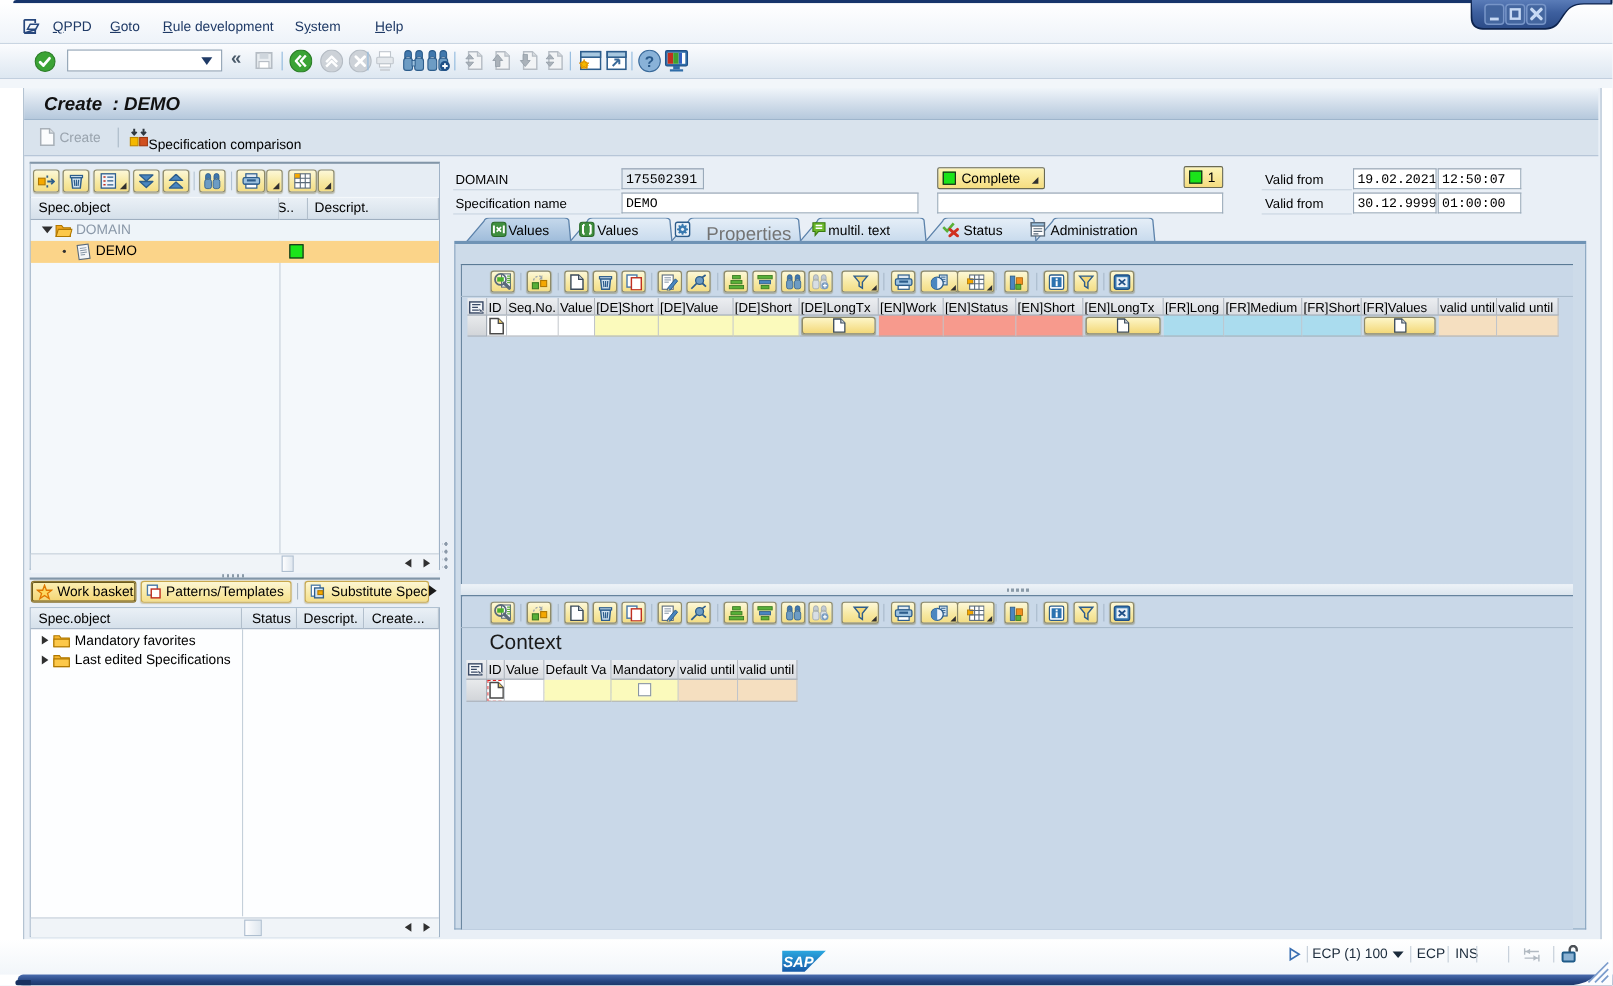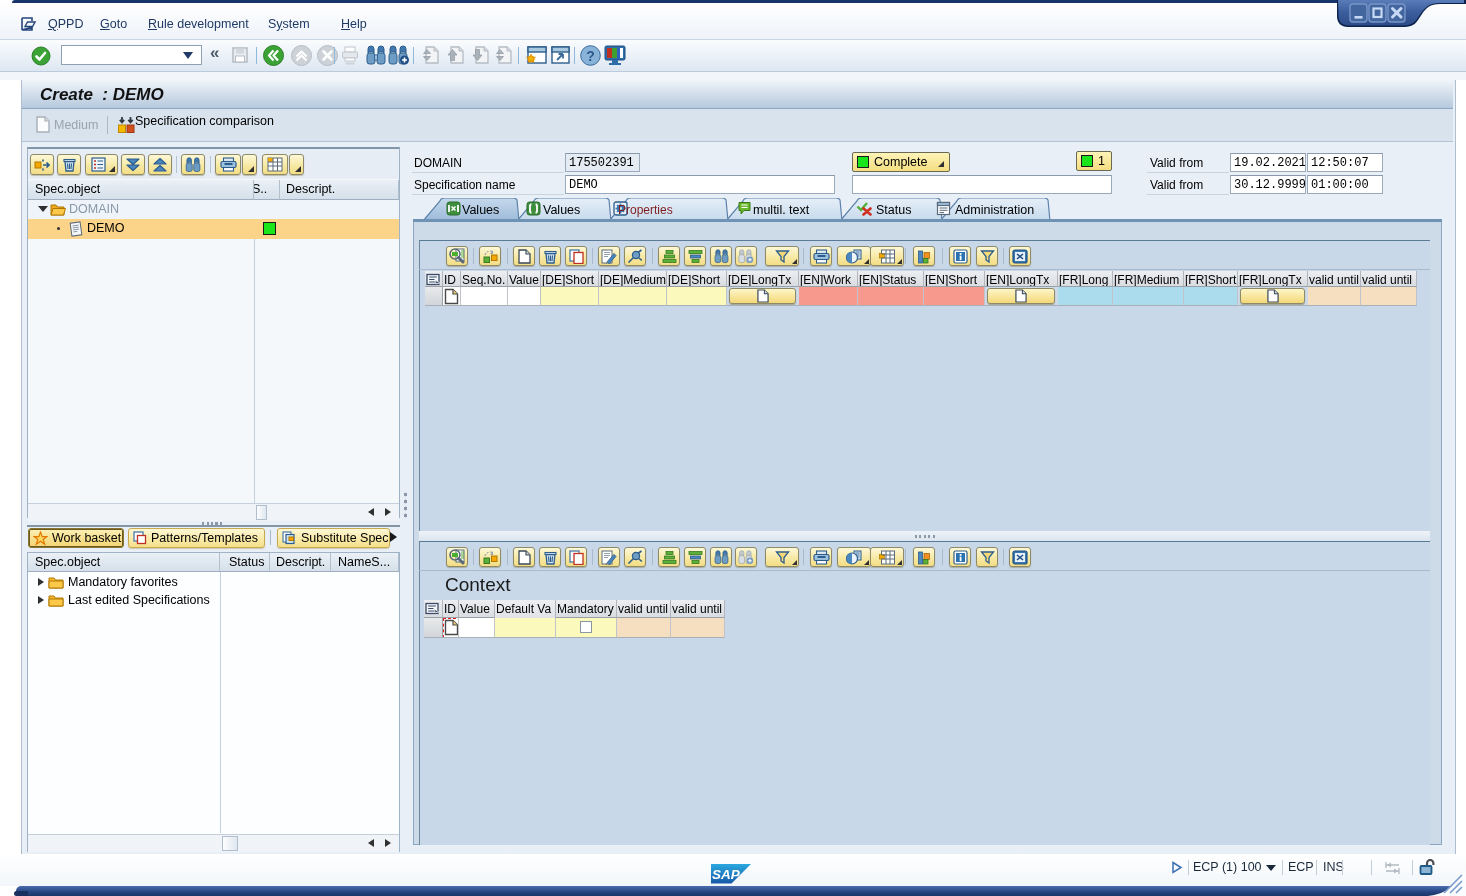--- a/index.html
+++ b/index.html
@@ -156,29 +156,29 @@
 
 <div class="abs" style="left:22px;top:80px;width:1431px;height:28px;background:linear-gradient(#f0f5fa,#cddae8 60%,#b6c9dd);border-bottom:1px solid #8fa9c5"></div>
 <div class="abs" style="left:40px;top:85px;font-size:17px;font-weight:bold;font-style:italic;color:#111">Create&nbsp; : DEMO</div>
 
 <div class="abs" style="left:22px;top:109px;width:1431px;height:32px;background:#d9e3ed;border-bottom:1px solid #b3c3d5"></div>
 <div class="abs" id="appbar" style="left:22px;top:109px;width:800px;height:32px">
 <svg class="abs" style="left:14px;top:7px" width="15" height="17" viewBox="0 0 15 17">
 <path d="M1 1 L9 1 L13 5 L13 16 L1 16 Z" fill="#fbfcfd" stroke="#a8b0b8" stroke-width="1.4"></path>
 <path d="M9 1 L9 5 L13 5" fill="#dde2e6" stroke="#a8b0b8" stroke-width="1.2"></path>
 </svg>
-<span class="abs" style="left:32px;top:9px;font-size:12.5px;color:#9aa4ae">Medium</span>
+<span class="abs" style="left:32px;top:9px;font-size:12.5px;color:#9aa4ae">Create</span>
 <div class="vsep" style="left:85px;top:7px;height:18px;background:#aab8c6"></div>
 <svg class="abs" style="left:95px;top:7px" width="18" height="18" viewBox="0 0 18 18">
 <rect x="1.5" y="9" width="7" height="7.5" fill="#f5b800" stroke="#c08800"></rect>
 <rect x="10" y="9" width="7" height="7.5" fill="#d05020" stroke="#a03810"></rect>
 <path d="M5 1 L5 6 M2.8 3.8 L5 6.3 L7.2 3.8" stroke="#303840" stroke-width="1.8" fill="none"></path>
 <path d="M13.5 1 L13.5 6 M11.3 3.8 L13.5 6.3 L15.7 3.8" stroke="#303840" stroke-width="1.8" fill="none"></path>
 </svg>
-<span class="abs" style="left:113px;top:5px;font-size:12.5px;color:#000">Specification comparison</span>
+<span class="abs" style="left:113px;top:15px;font-size:12.5px;color:#000">Specification comparison</span>
 </div>
 
 <div class="abs" id="lpanel" style="left:27px;top:147px;width:373px;height:371px;background:#f4f8fb;border:1px solid #9fb2c6;border-top:2px solid #8296a8;box-sizing:border-box">
 
 <div class="abs" style="left:0;top:0;width:371px;height:30px;background:#e6edf4"></div>
 <div class="ybtn" style="left:2px;top:5px;width:24px;height:21px">
       <svg width="16" height="14" viewBox="0 0 16 14">
 <rect x="1" y="4" width="6" height="6" fill="#f5a800" stroke="#b07800"></rect>
 <path d="M9 7 L15 7 M12.5 4.5 L15 7 L12.5 9.5 M9 1.5 L9 3.5 M9 10.5 L9 12.5" stroke="#2d5d8c" stroke-width="1.6" fill="none"></path>
 </svg>
@@ -298,21 +298,21 @@
 <rect x="7" y="6" width="4.5" height="3.5" fill="#f5a800" stroke="#b07800"></rect>
 </svg>
 Substitute Spec</div>
 <div class="abs" style="left:363px;top:6px;width:0;height:0;border-top:5px solid transparent;border-bottom:5px solid transparent;border-left:7px solid #1a1a1a"></div>
 
 <div class="abs" style="left:0;top:26px;width:373px;height:300px;background:#fdfeff;border:1px solid #9fb2c6;box-sizing:border-box"></div>
 
 <div class="hdrb" style="left:1px;top:27px;width:192px;height:19px;padding-left:7px">Spec.object</div>
 <div class="hdrb" style="left:193px;top:27px;width:50px;height:19px;padding-left:9px">Status</div>
 <div class="hdrb" style="left:243px;top:27px;width:61px;height:19px;padding-left:6px">Descript.</div>
-<div class="hdrb" style="left:304px;top:27px;width:68px;height:19px;padding-left:7px">NameS...</div>
+<div class="hdrb" style="left:304px;top:27px;width:68px;height:19px;padding-left:7px">Create...</div>
 <div class="abs" style="left:193px;top:46px;width:1px;height:261px;background:#c5d0da"></div>
 
 <div class="abs" style="left:11px;top:52px;width:0;height:0;border-top:4.5px solid transparent;border-bottom:4.5px solid transparent;border-left:6px solid #303030"></div>
 <svg class="abs" style="left:21px;top:49px" width="16" height="14" viewBox="0 0 16 14">
 <path d="M1 3 L6 3 L7.5 5 L15 5 L15 13 L1 13 Z" fill="#f8b830" stroke="#b07800"></path>
 <path d="M1 6 L15 6 L15 13 L1 13 Z" fill="#fcc84a" stroke="#b07800"></path>
 </svg>
 <span class="abs" style="left:41px;top:49px;font-size:12.5px;color:#000">Mandatory favorites</span>
 <div class="abs" style="left:11px;top:70px;width:0;height:0;border-top:4.5px solid transparent;border-bottom:4.5px solid transparent;border-left:6px solid #303030"></div>
 <svg class="abs" style="left:21px;top:67px" width="16" height="14" viewBox="0 0 16 14">
@@ -377,21 +377,21 @@
         <rect x="1" y="1" width="13" height="13" rx="2.5" fill="#3f8f3f" stroke="#2a6a2a"></rect>
         <path d="M4 3.5 L4 11.5 M11 3.5 L11 11.5 M4 3.5 L5.5 3.5 M4 11.5 L5.5 11.5 M11 3.5 L9.5 3.5 M11 11.5 L9.5 11.5" stroke="#fff" stroke-width="1.8"></path>
       </svg></div>
 <span class="abs" style="left:131px;top:57px;font-size:12.5px;color:#000">Values</span>
 <div class="abs" style="left:201px;top:55px;width:16px;height:16px"><svg width="15" height="15" viewBox="0 0 15 15">
         <rect x="1" y="1" width="13" height="13" rx="2" fill="#e8f0f8" stroke="#2d5d8c" stroke-width="1.3"></rect>
         <circle cx="7.5" cy="7.5" r="3.8" fill="#3a7ab0"></circle>
         <path d="M7.5 2.5 L7.5 12.5 M2.5 7.5 L12.5 7.5 M4 4 L11 11 M11 4 L4 11" stroke="#3a7ab0" stroke-width="1.6"></path>
         <circle cx="7.5" cy="7.5" r="1.4" fill="#e8f0f8"></circle>
       </svg></div>
-<span class="abs" style="left:206px;top:57px;font-size:12px;color:#7f1d1d">Properties</span>
+<span class="abs" style="left:230px;top:57px;font-size:17px;color:#737373">Properties</span>
 <div class="abs" style="left:325px;top:55px;width:16px;height:16px"><svg width="15" height="15" viewBox="0 0 15 15">
         <path d="M2 1.5 L13 1.5 L13 9.5 L7 9.5 L4 13 L4 9.5 L2 9.5 Z" fill="#6ab82a" stroke="#3a7a12"></path>
         <path d="M4.5 4 L10.5 4 M4.5 6.5 L10.5 6.5" stroke="#fff" stroke-width="1.2"></path>
       </svg></div>
 <span class="abs" style="left:341px;top:57px;font-size:12.5px;color:#000">multil. text</span>
 <div class="abs" style="left:444px;top:55px;width:16px;height:16px"><svg width="17" height="15" viewBox="0 0 17 15">
         <path d="M1.5 5.5 L5 9 L11 2" fill="none" stroke="#58b038" stroke-width="2.4"></path>
         <path d="M7.5 7.5 L14.5 13.5 M14.5 7.5 L7.5 13.5" stroke="#d03020" stroke-width="2.6" stroke-linecap="round"></path>
       </svg></div>
 <span class="abs" style="left:464px;top:57px;font-size:12.5px;color:#000">Status</span>
@@ -557,31 +557,31 @@
 <div class="abs" style="left:0;top:27px;width:1011px;height:1px;background:#a8bacb"></div>
 <div class="hdrcell" style="left:6px;top:29px;width:18px;height:16px;padding:2px 0 0 1px"><svg width="15" height="13" viewBox="0 0 15 13">
           <rect x="1" y="1.5" width="12" height="10" fill="#f4f7fa" stroke="#3a4a66" stroke-width="1.3"></rect>
           <path d="M3.2 4 L10.8 4 M3.2 6.5 L8.5 6.5 M3.2 9 L10.8 9" stroke="#3a4a66" stroke-width="1.1"></path>
           <path d="M9 7 L14 10.2 L10.2 10.8 Z" fill="#3a4a66" stroke="#fff" stroke-width=".6"></path>
         </svg></div>
 <div class="hdrcell" style="left:24px;top:29px;width:18px;height:16px">ID</div>
 <div class="hdrcell" style="left:42px;top:29px;width:47px;height:16px">Seq.No.</div>
 <div class="hdrcell" style="left:89px;top:29px;width:33px;height:16px">Value</div>
 <div class="hdrcell" style="left:122px;top:29px;width:58px;height:16px">[DE]Short</div>
-<div class="hdrcell" style="left:180px;top:29px;width:68px;height:16px">[DE]Medium</div>
+<div class="hdrcell" style="left:180px;top:29px;width:68px;height:16px">[DE]Value</div>
 <div class="hdrcell" style="left:248px;top:29px;width:60px;height:16px">[DE]Short</div>
 <div class="hdrcell" style="left:308px;top:29px;width:72px;height:16px">[DE]LongTx</div>
 <div class="hdrcell" style="left:380px;top:29px;width:59px;height:16px">[EN]Work</div>
 <div class="hdrcell" style="left:439px;top:29px;width:66px;height:16px">[EN]Status</div>
 <div class="hdrcell" style="left:505px;top:29px;width:61px;height:16px">[EN]Short</div>
 <div class="hdrcell" style="left:566px;top:29px;width:73px;height:16px">[EN]LongTx</div>
 <div class="hdrcell" style="left:639px;top:29px;width:55px;height:16px">[FR]Long</div>
 <div class="hdrcell" style="left:694px;top:29px;width:71px;height:16px">[FR]Medium</div>
 <div class="hdrcell" style="left:765px;top:29px;width:54px;height:16px">[FR]Short</div>
-<div class="hdrcell" style="left:819px;top:29px;width:70px;height:16px">[FR]LongTx</div>
+<div class="hdrcell" style="left:819px;top:29px;width:70px;height:16px">[FR]Values</div>
 <div class="hdrcell" style="left:889px;top:29px;width:53px;height:16px">valid until</div>
 <div class="hdrcell" style="left:942px;top:29px;width:56px;height:16px">valid until</div>
 <div class="dcell" style="left:6px;top:45px;width:18px;height:19px;background:linear-gradient(#e8eaec,#d2d5d9);border-right-color:#9aa0a8"></div>
 <div class="dcell" style="left:24px;top:45px;width:18px;height:19px;background:#fff;padding:1px 0 0 1px"><svg width="15" height="17" viewBox="0 0 15 17">
           <path d="M1.5 1.5 L9 1.5 L13.5 6 L13.5 15.5 L1.5 15.5 Z" fill="#fff" stroke="#4a4a4a" stroke-width="1.4"></path>
           <path d="M9 1.5 L9 6 L13.5 6" fill="#f0d070" stroke="#4a4a4a" stroke-width="1.2"></path>
         </svg></div>
 <div class="dcell" style="left:42px;top:45px;width:47px;height:19px;background:#ffffff"></div>
 <div class="dcell" style="left:89px;top:45px;width:33px;height:19px;background:#ffffff"></div>
 <div class="dcell" style="left:122px;top:45px;width:58px;height:19px;background:#fbfabc"></div>

